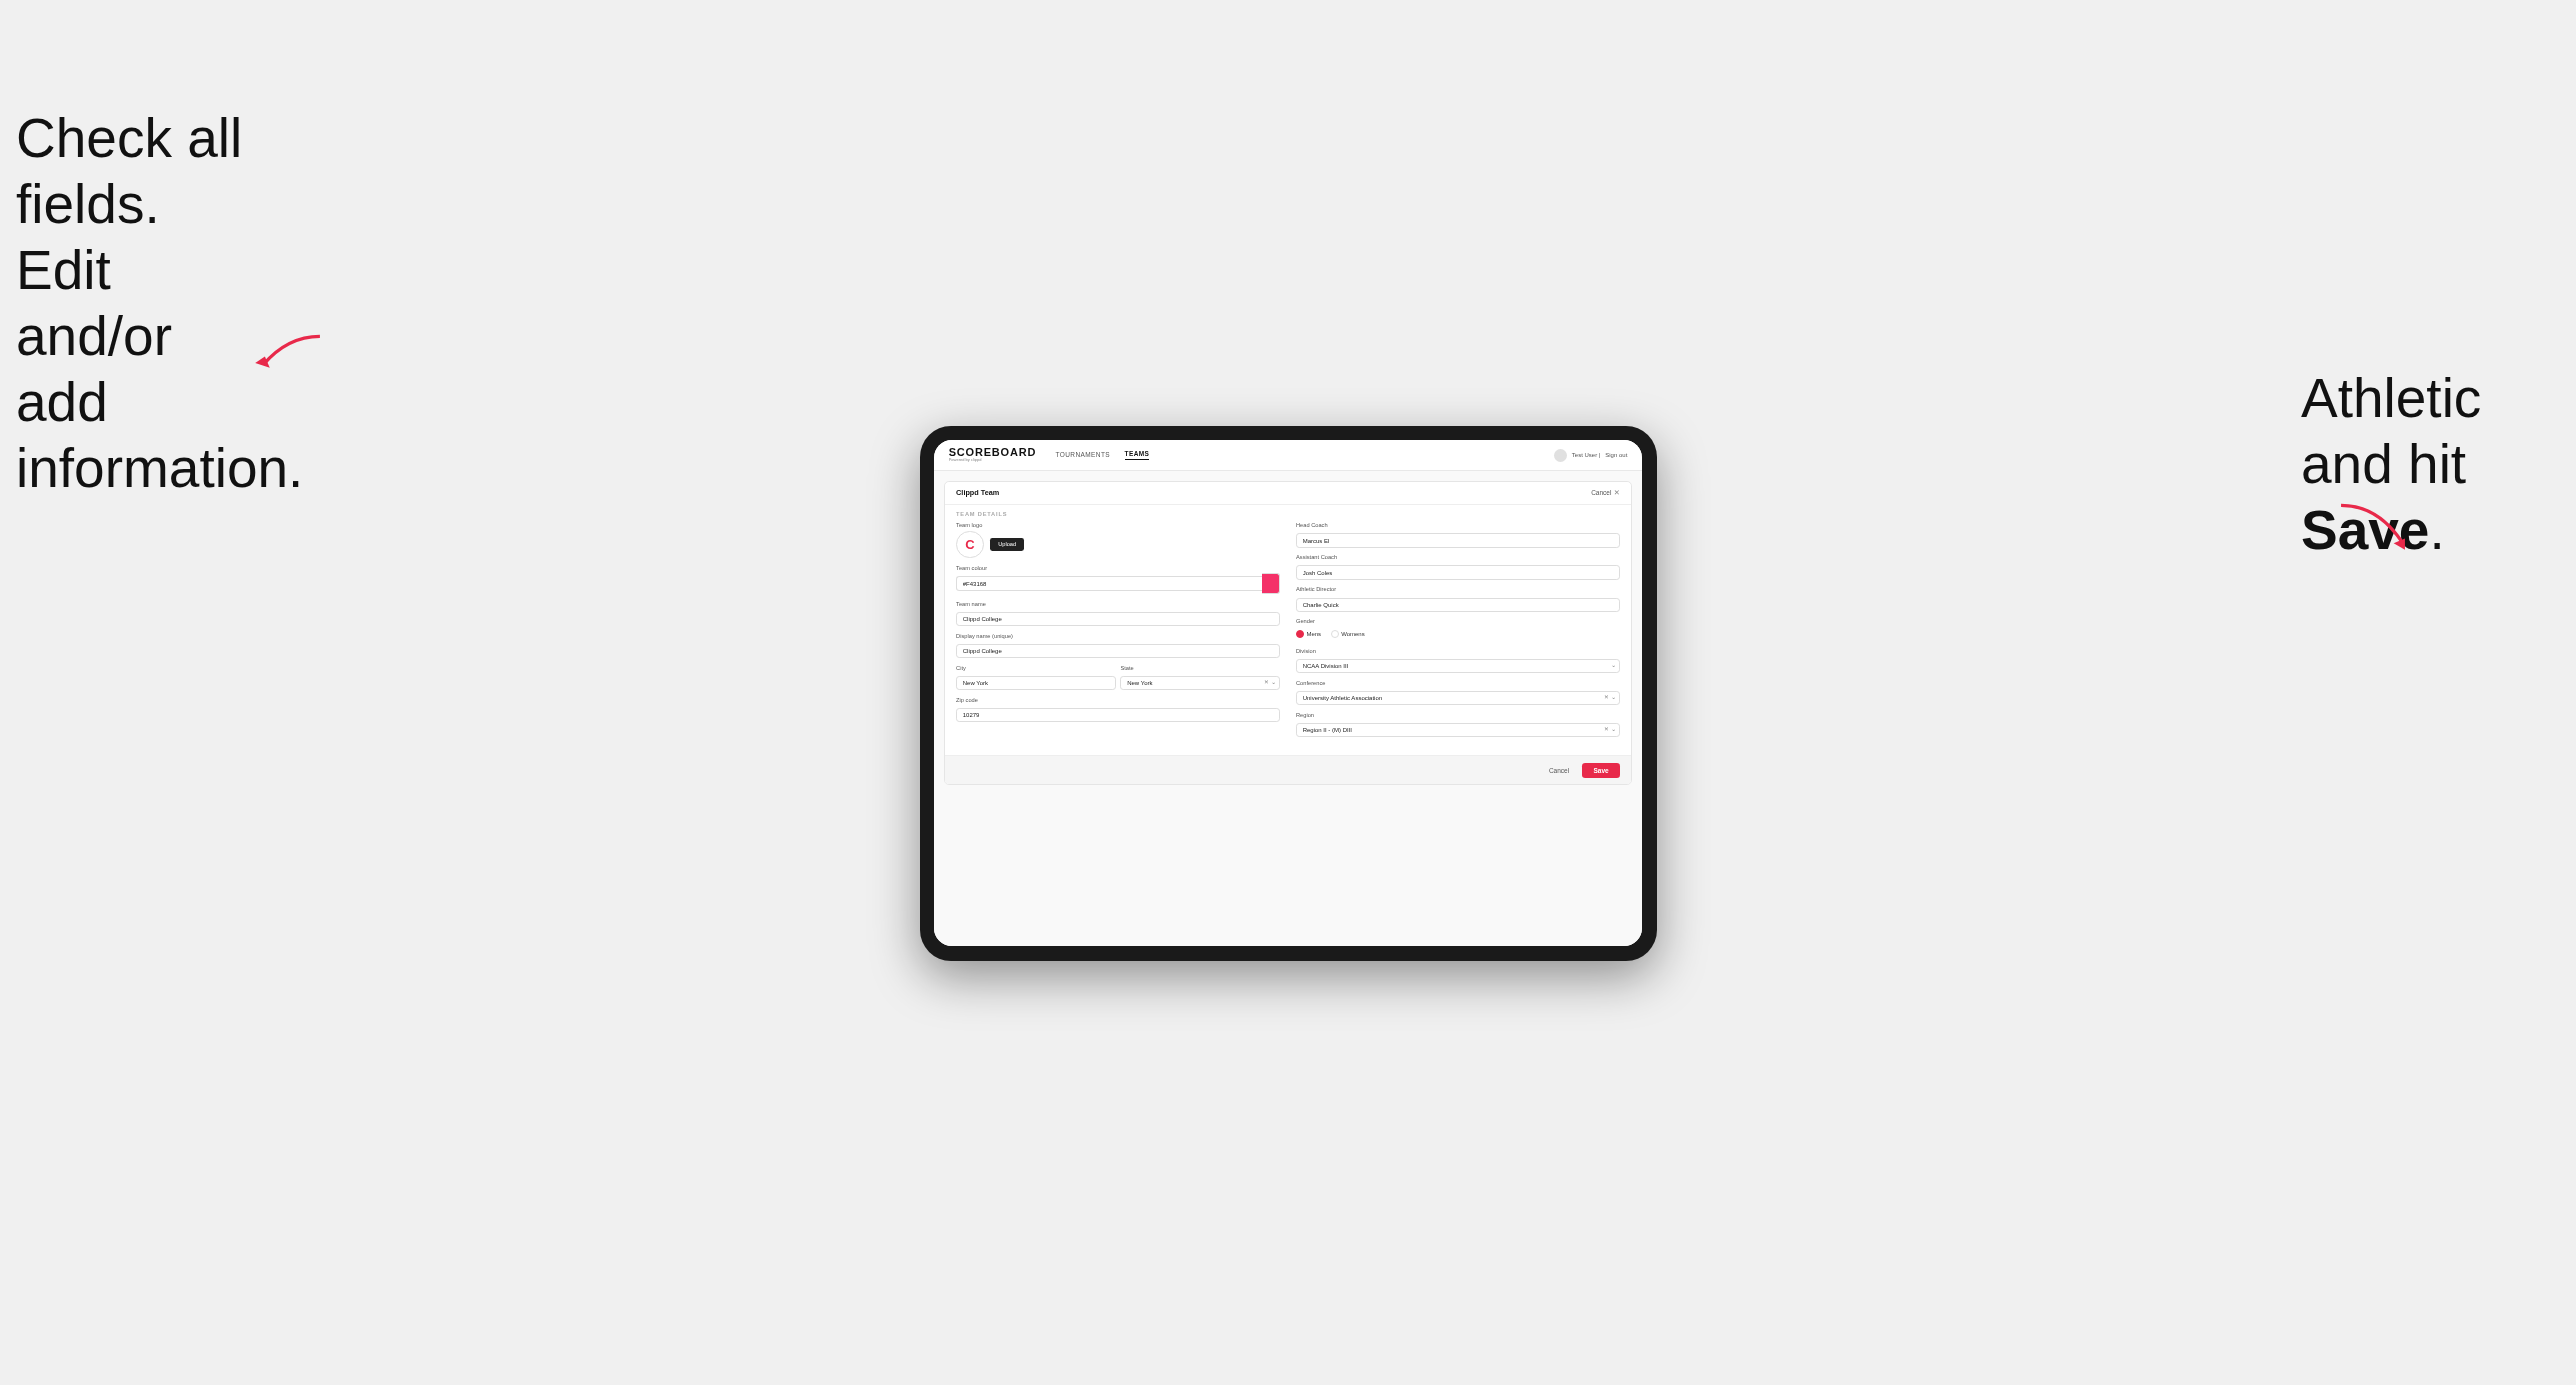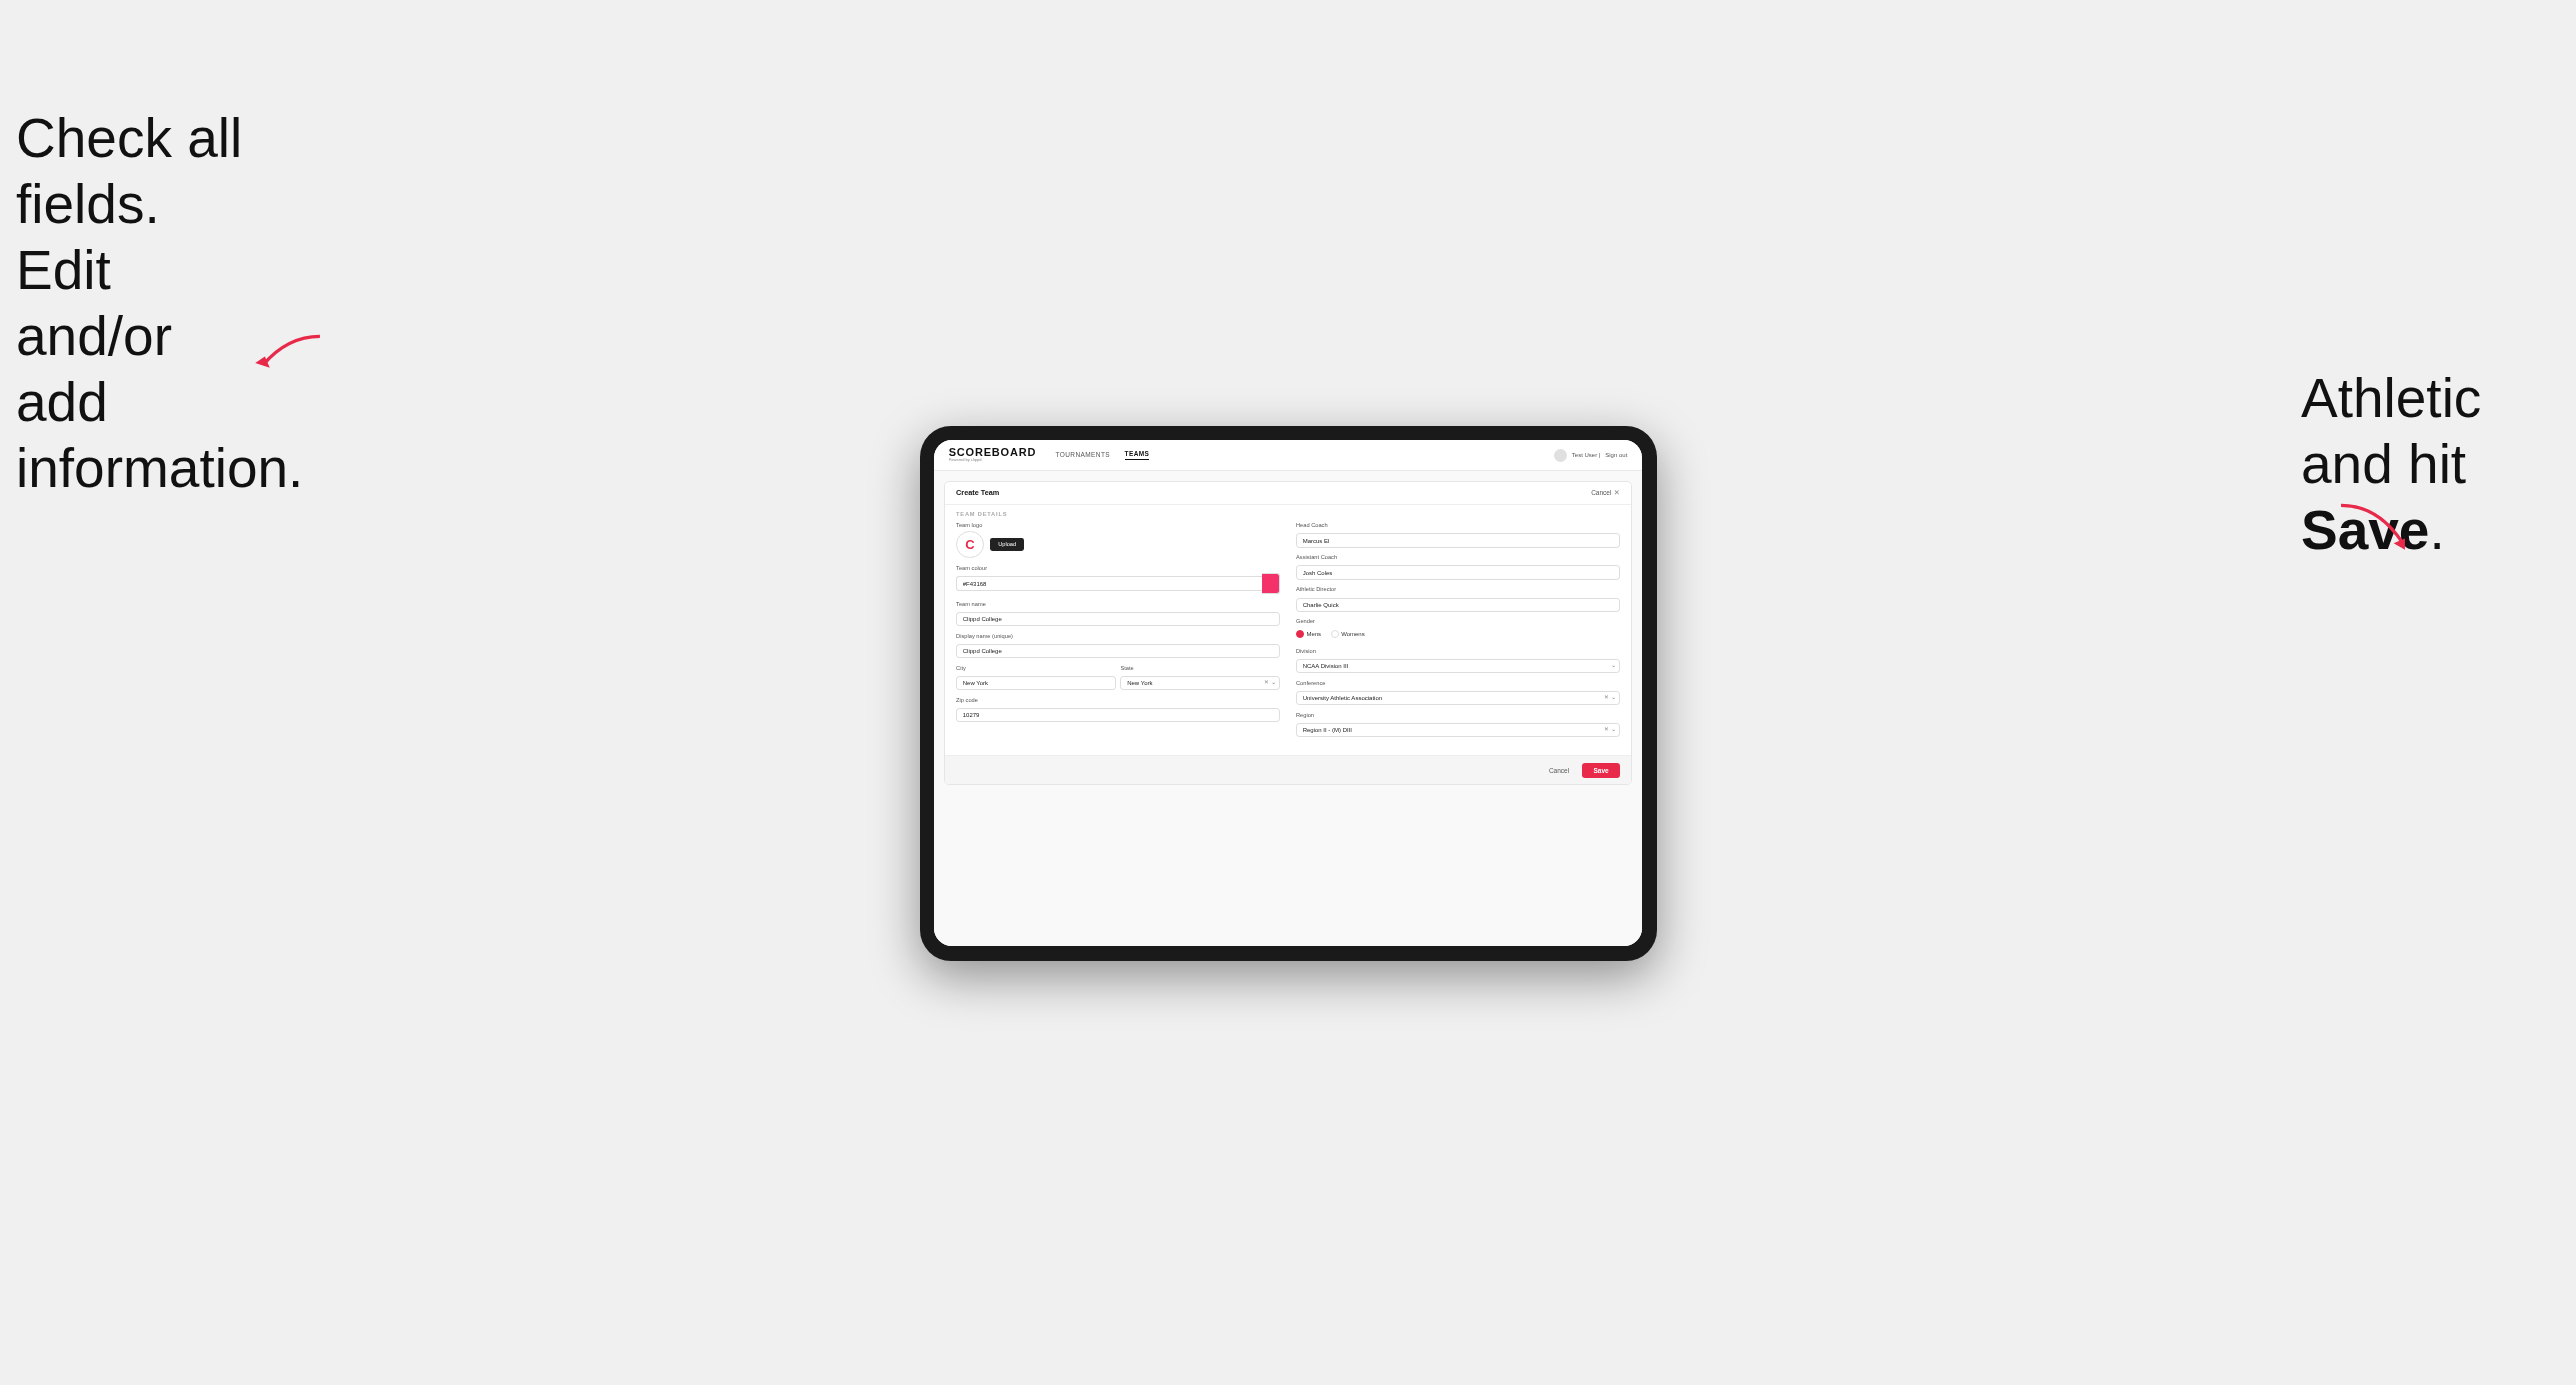--- a/index.html
+++ b/index.html
@@ -399,21 +399,21 @@
         <div class="user-avatar"></div>
         <span>Test User |</span>
         <span class="sign-out">Sign out</span>
       </div>
     </nav>
 
     <div class="main-content">
       <div class="create-team-panel">
 
         <div class="panel-header">
-          <span class="panel-title">Create Team</span>
+          <span class="panel-title">Clippd Team</span>
           <div class="panel-cancel">
             <span>Cancel</span>
             <span class="cancel-x">✕</span>
           </div>
         </div>
 
         <div class="section-label">TEAM DETAILS</div>
 
         <div class="form-columns">
 

